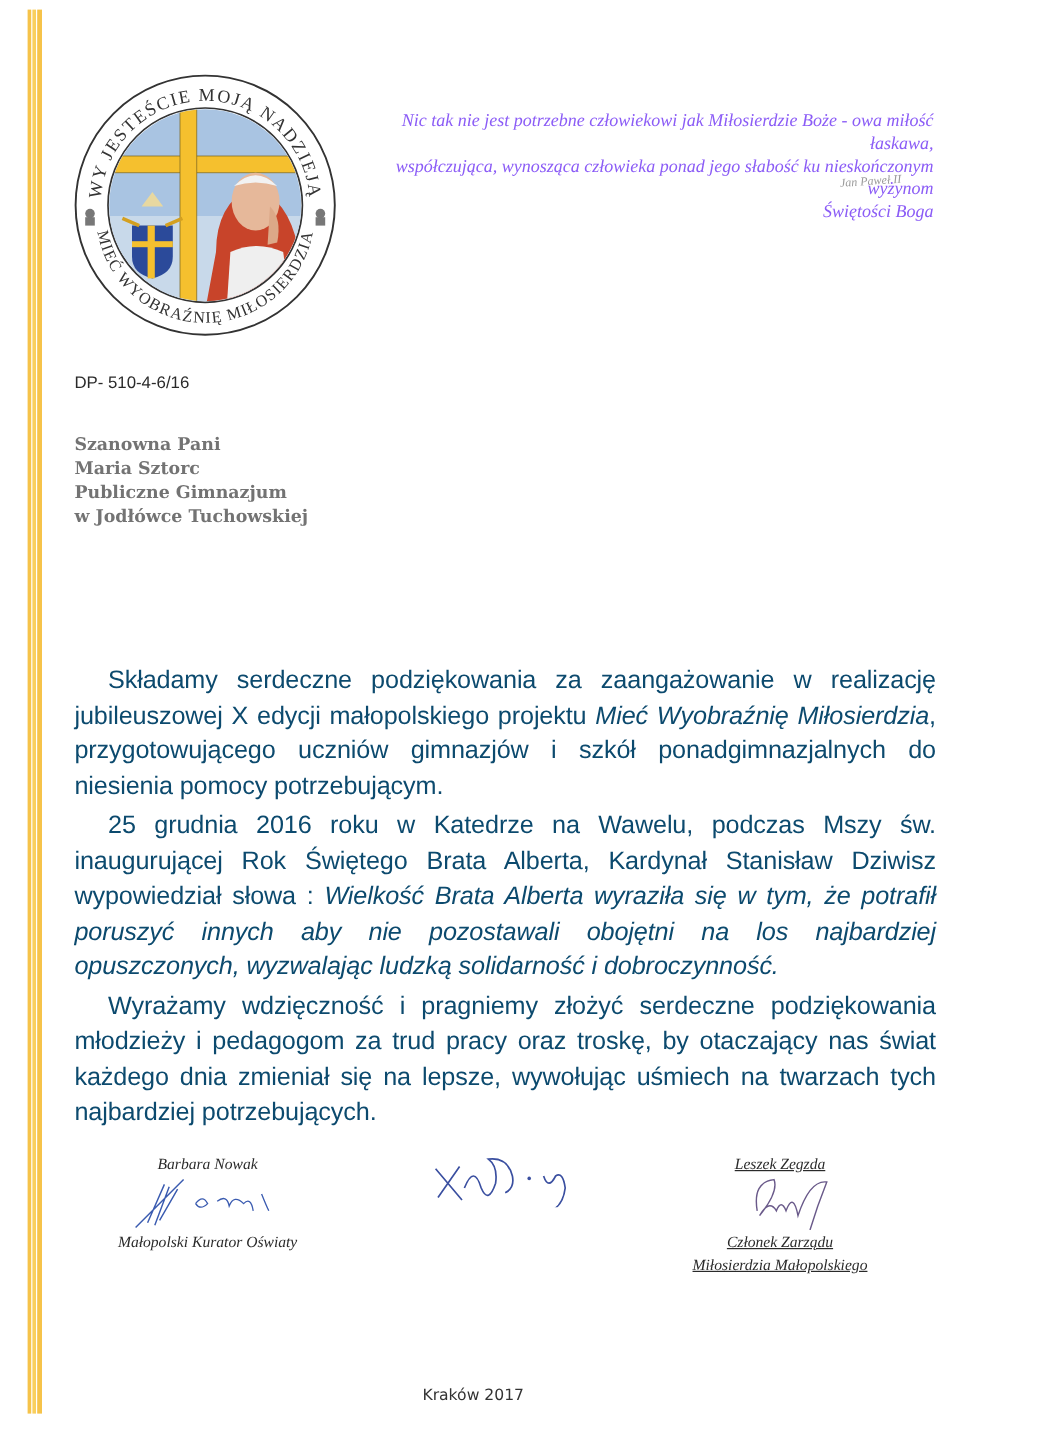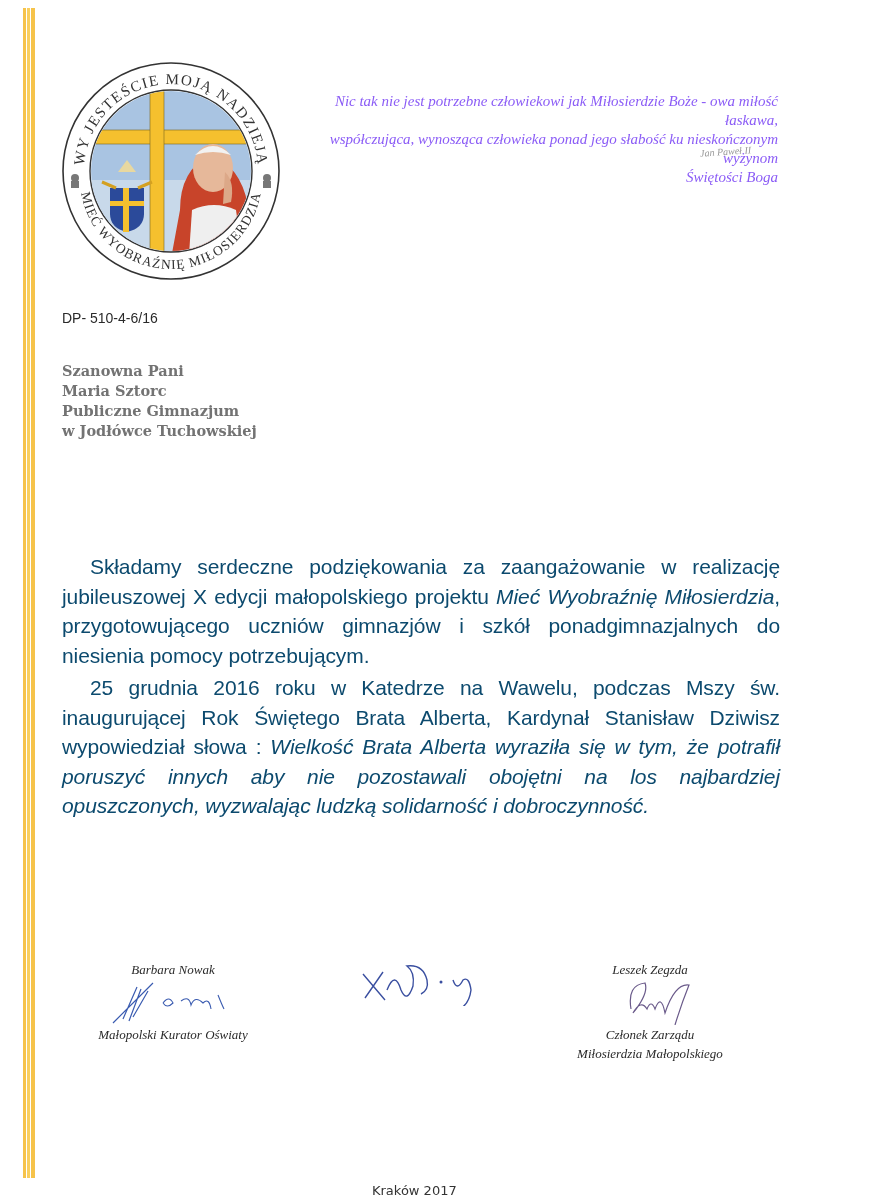--- a/index.html
+++ b/index.html
@@ -23,21 +23,21 @@
   .body { position:absolute; left:62px; top:510px; width:718px; font-family:"Liberation Sans", sans-serif;
           font-size:21px; line-height:29.5px; color:#0c4a6e; text-align:justify;margin-top:42px; }
   .body p { margin:0 0 3px 0; text-indent:28px; letter-spacing:-0.1px; }
   .body i { font-style:italic; }
 
   .sig { position:absolute; text-align:center; font-family:"Liberation Serif", serif; font-style:italic; font-size:13px; line-height:19px; color:#2a2a2a; }
   .sig .name { display:block; }
   .sig .role { display:block; }
   .sig svg { display:block; margin:0 auto; }
 
-  .footer { position:absolute; left:372px; top:1156px; font-family:"DejaVu Sans", sans-serif; font-size:13px; color:#333;margin-top:27px; }
+  .footer { position:absolute; left:352px; top:1156px; font-family:"DejaVu Sans", sans-serif; font-size:13px; color:#333; }
 </style>
 </head>
 <body>
 
 <div class="stripe s1"></div>
 <div class="stripe s2"></div>
 <div class="stripe s3"></div>
 
 <svg class="logo" viewBox="0 0 222 222">
   <defs>
@@ -93,40 +93,41 @@
 <div class="addr">
   <div>Szanowna Pani</div>
   <div>Maria Sztorc</div>
   <div>Publiczne Gimnazjum</div>
   <div>w Jodłówce Tuchowskiej</div>
 </div>
 
 <div class="body">
   <p><span>Składamy serdeczne podziękowania za zaangażowanie w realizację jubileuszowej X edycji małopolskiego projektu </span><i>Mieć Wyobraźnię Miłosierdzia</i><span>, przygotowującego uczniów gimnazjów i szkół ponadgimnazjalnych do niesienia pomocy potrzebującym.</span></p>
   <p><span>25 grudnia 2016 roku w Katedrze na Wawelu, podczas Mszy św. inaugurującej Rok Świętego Brata Alberta, Kardynał Stanisław Dziwisz wypowiedział słowa : </span><i>Wielkość Brata Alberta wyraziła się w tym, że potrafił poruszyć innych aby nie pozostawali obojętni na los najbardziej opuszczonych, wyzwalając ludzką solidarność i dobroczynność.</i><span></span></p>
+  <p>Wyrażamy wdzięczność i pragniemy złożyć serdeczne podziękowania młodzieży i pedagogom za trud pracy oraz troskę, by otaczający nas świat każdego dnia zmieniał się na lepsze, wywołując uśmiech na twarzach tych najbardziej potrzebujących.</p>
 </div>
 
 <div class="sig" style="left:88px; top:960px; width:170px;">
   <span class="name">Barbara Nowak</span>
   <svg width="160" height="46" viewBox="0 0 160 46">
     <path d="M30 40 L44 8 M36 42 L48 10 M40 38 L55 12 M20 44 L60 4" stroke="#3a5bb0" stroke-width="1.2" fill="none"></path>
     <path d="M70 24 q6 -8 10 0 q-6 6 -10 0 M88 22 q8 -6 10 4 q4 -10 12 -2 q6 -6 8 6 M125 16 q4 10 6 14" stroke="#3a5bb0" stroke-width="1.1" fill="none"></path>
   </svg>
   <span class="role">Małopolski Kurator Oświaty</span>
 </div>
 
 <div class="sig" style="left:308px; top:960px; width:230px;">
   <svg width="200" height="46" viewBox="0 0 200 46">
     <path d="M40 14 L62 40 M60 12 L42 38 M64 30 q8 -20 14 0 q6 14 12 -4 q2 -14 -6 -20 q16 -2 20 14 q2 10 -6 14" stroke="#3a4fa0" stroke-width="1.4" fill="none"></path>
     <circle cx="118" cy="22" r="1.5" fill="#3a4fa0"></circle>
     <path d="M130 20 q4 12 10 0 q6 -4 8 10 q-2 16 -14 20" stroke="#3a4fa0" stroke-width="1.4" fill="none"></path>
   </svg>
 </div>
 
-<div class="sig" style="left:560px; top:960px; width:180px;">
+<div class="sig" style="left:560px; top:960px; width:180px;text-decoration:underline;">
   <span class="name">Leszek Zegzda</span>
   <svg width="170" height="46" viewBox="0 0 170 46">
     <path d="M66 30 q-4 -24 14 -26 q4 10 -12 30 q8 -14 14 -4 q4 -10 8 0 q6 -16 10 4 q10 -30 24 -28 q-8 20 -14 40" stroke="#6a5a8a" stroke-width="1.2" fill="none"></path>
   </svg>
   <span class="role">Członek Zarządu</span>
   <span class="role">Miłosierdzia Małopolskiego</span>
 </div>
 
 <div class="footer">Kraków 2017</div>
 

